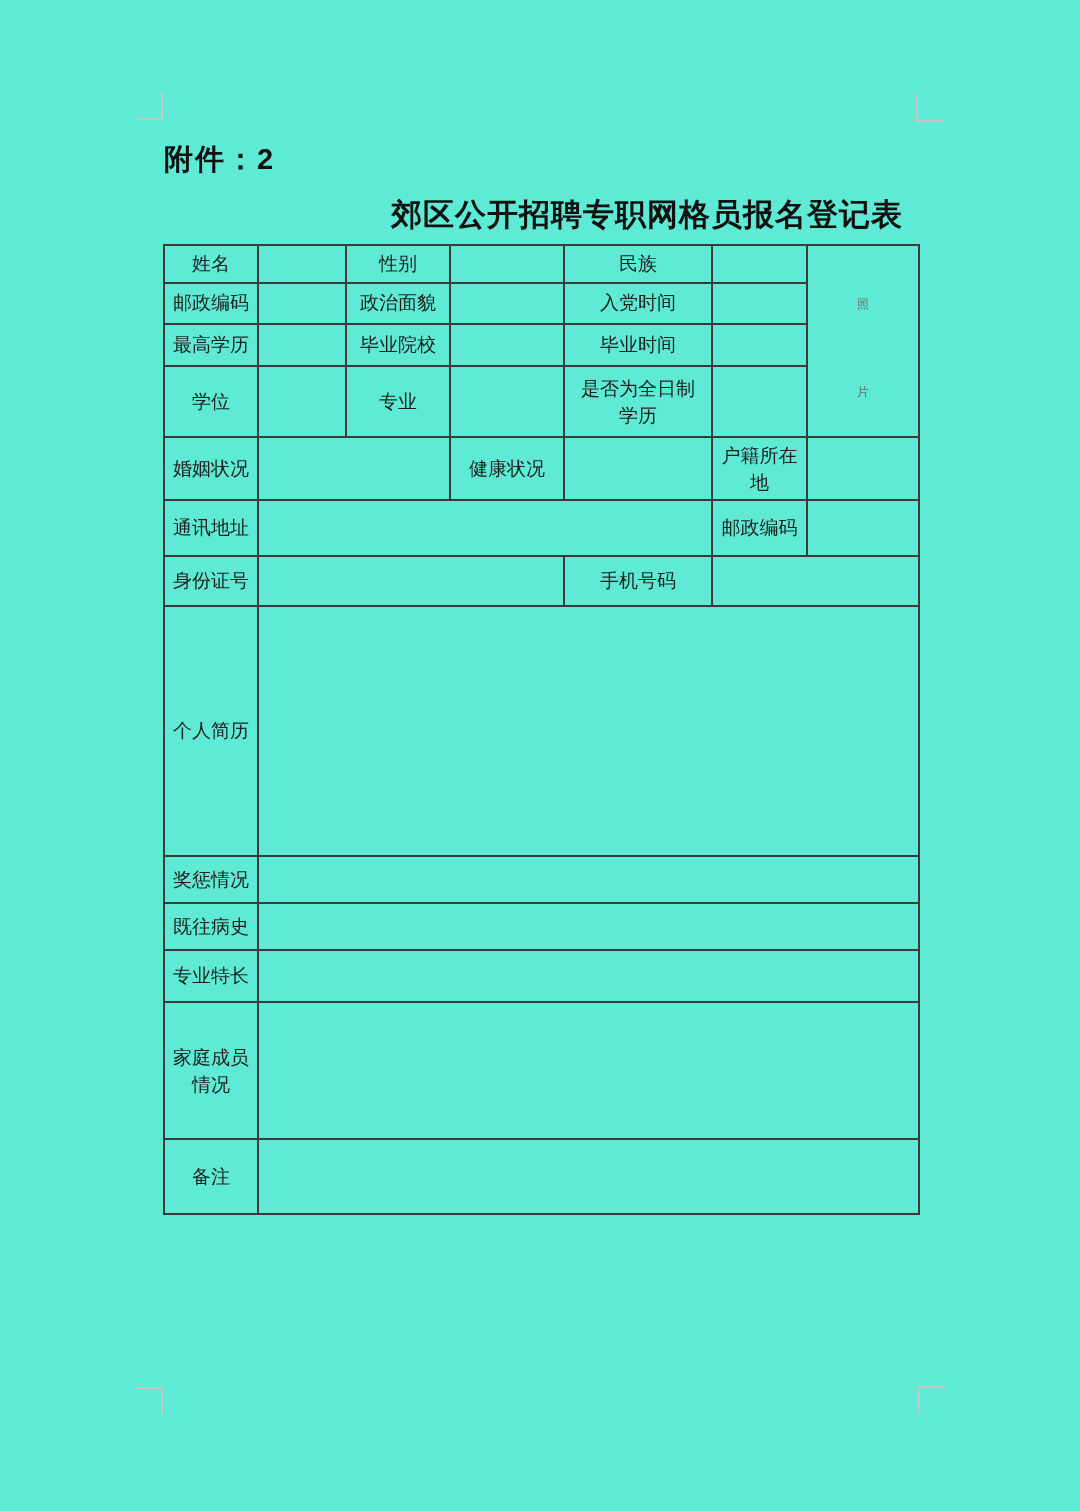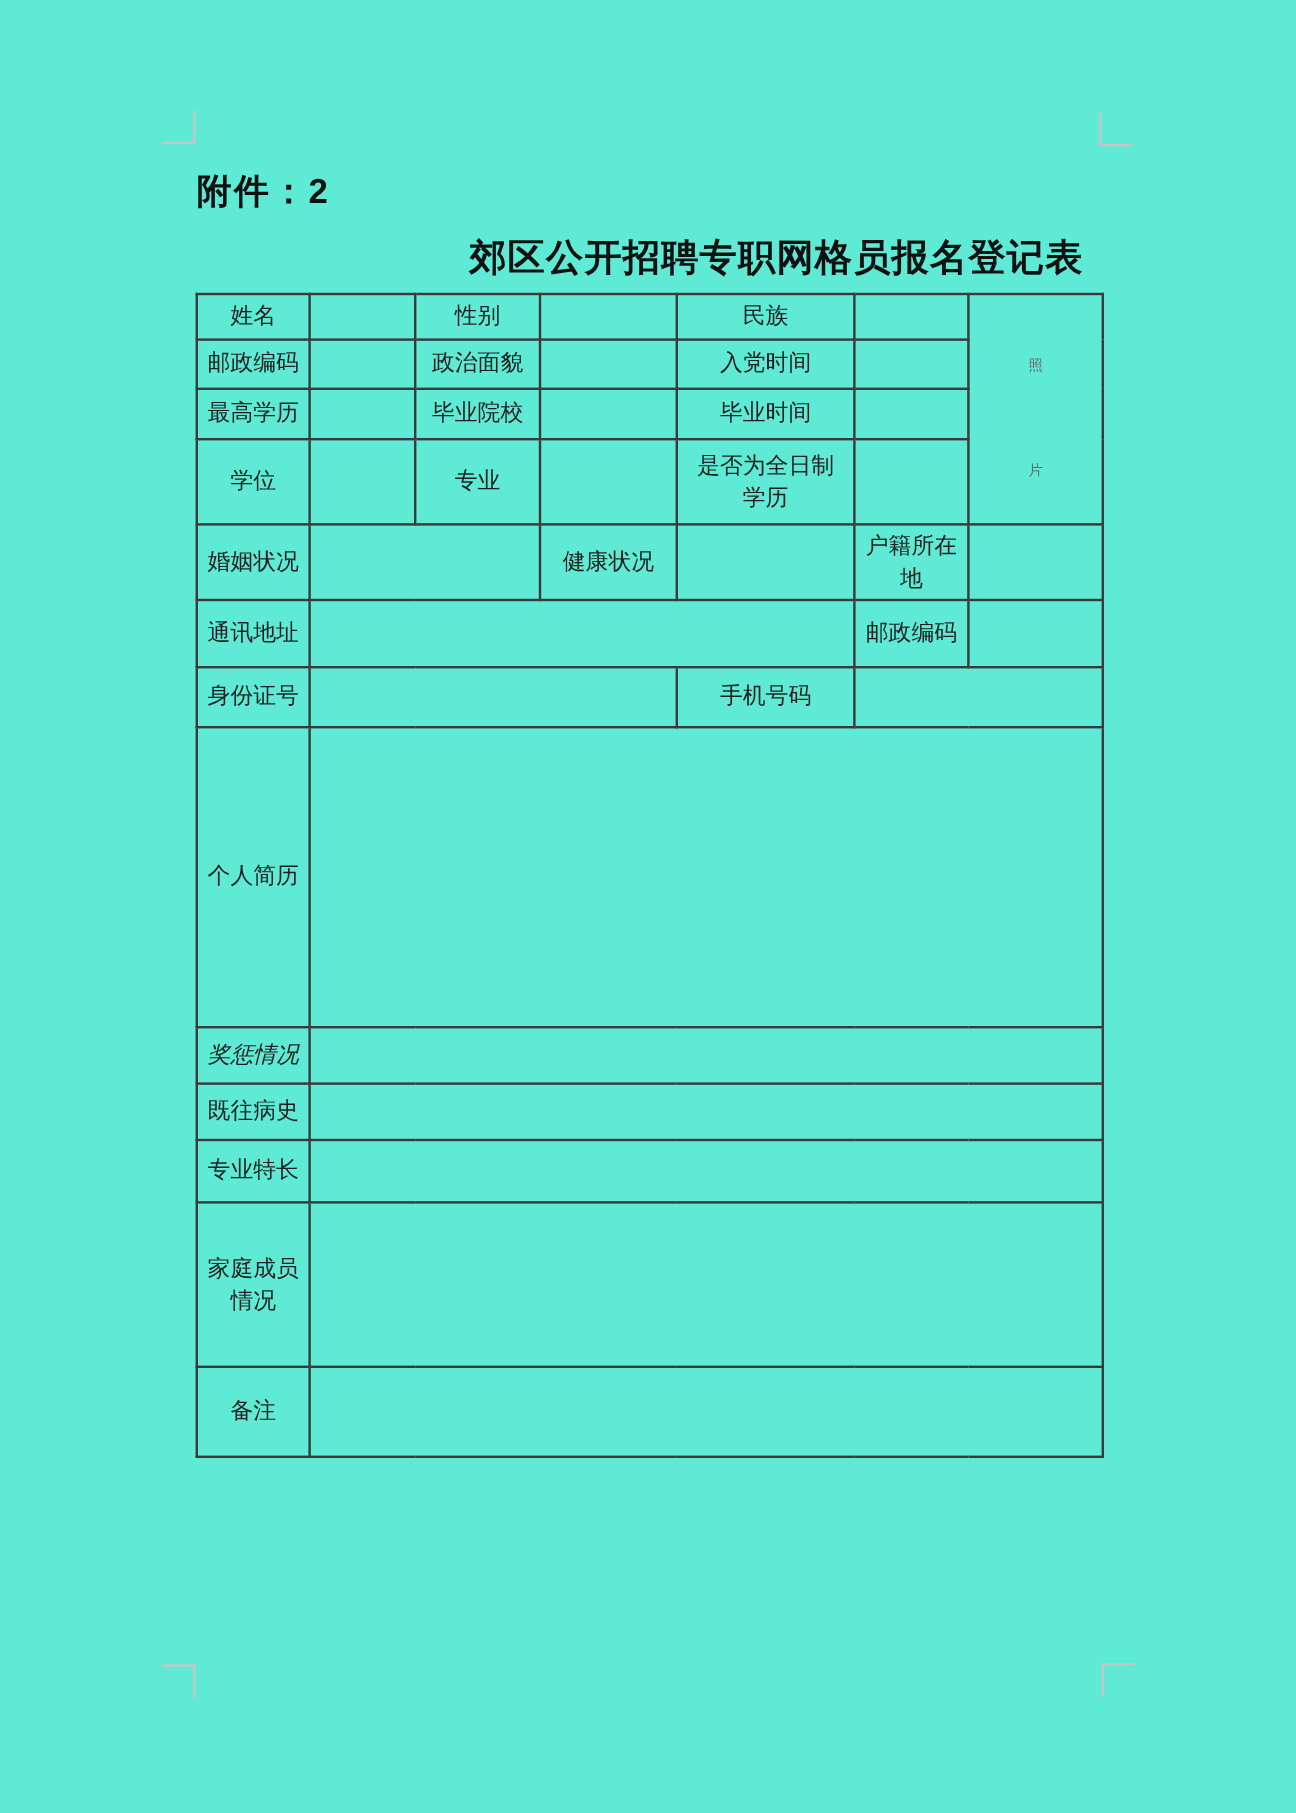--- a/index.html
+++ b/index.html
@@ -50,21 +50,21 @@
     overflow: hidden;
   }
   tr.h32  { height: 32px; }
   tr.h35  { height: 35px; }
   tr.h36  { height: 36px; }
   tr.h60  { height: 60px; padding-left: 20px; }
   tr.h63  { height: 63px; }
   tr.h56  { height: 56px; }
   tr.h50  { height: 50px; }
   tr.h250 { height: 250px; }
-  tr.h47  { height: 47px; font-style: italic; }
+  tr.h47  { height: 47px; }
   tr.h45  { height: 47px; }
   tr.h52  { height: 52px; }
   tr.h115 { height: 137px; }
   tr.h75  { height: 75px; }
 
   .wrap-span { display: inline-block; line-height: 27px; vertical-align: middle; }
   .w-fulltime  { width: 122px; }
   .w-household { width: 78px; text-align: center; }
   .w-family    { width: 82px; }
 

